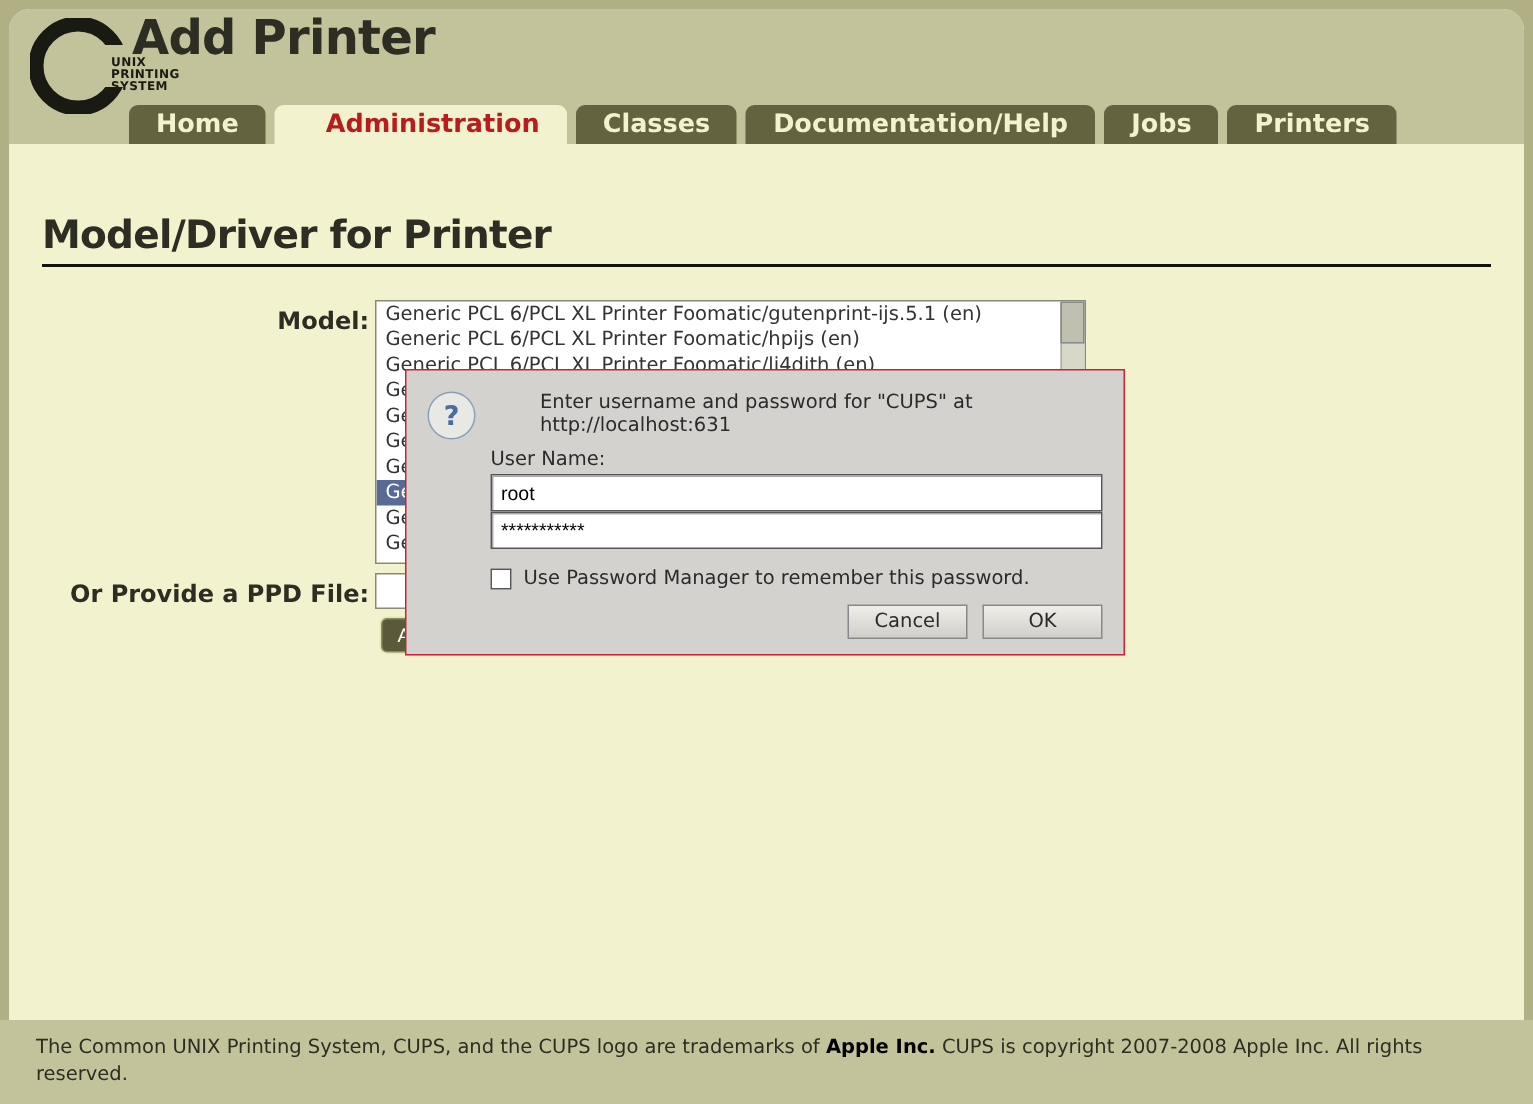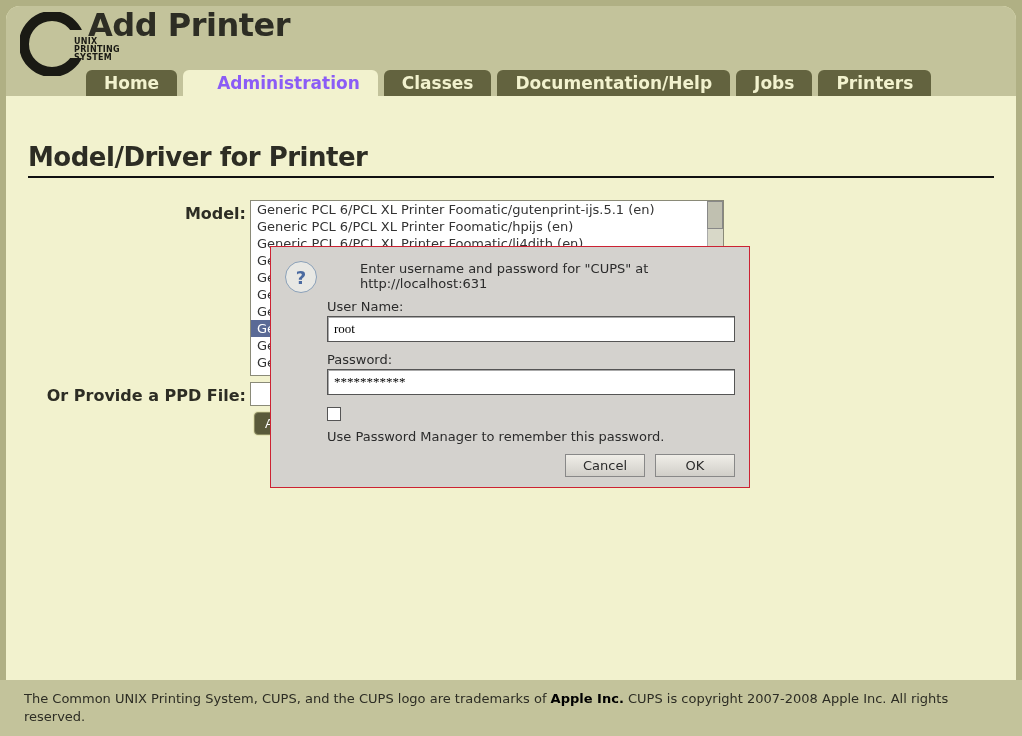--- a/index.html
+++ b/index.html
@@ -65,21 +65,21 @@
     color: #f2f2ce;
     border-radius: 6px 6px 0 0;
     padding: 3px 18px 3px 18px;
     font-weight: 700;
     font-size: 17px;
     cursor: pointer;
     text-align: left;
   }
   .tab.active {
     background: #f2f2ce;
-    color: #8b5cf6;
+    color: #b91c1c;
     padding-left: 34px;
   }
   .content {
     padding: 24px 22px 0 22px;
   }
   h2.section-title {
     font-size: 26px;
     font-weight: 800;
     color: #2d2d24;
     margin: 22px 0 4px 0;
@@ -200,28 +200,27 @@
   }
   .dlg-body { flex: 1; }
   .dlg-prompt { margin-bottom: 8px; margin-left: 33px; }
   .dlg-label { margin: 4px 0 2px 0; }
   .dlg-input {
     width: 100%;
     border: 1px solid #555;
     background: #fff;
     padding: 4px 6px;
     font-size: 13px;
-    font-family: Liberation Serif, serif;
+    font-family: Liberation Sans, sans-serif;
     box-shadow: inset 1px 1px 0 #aaa;
   }
   .dlg-check-row {
-    display: flex; align-items: flex-start;
+    display: flex; align-items: center;
     gap: 8px;
     margin: 12px 0 10px 0;
-    flex-direction: column;
   }
   .dlg-check {
     width: 14px; height: 14px;
     border: 1px solid #555;
     background: #fff;
   }
   .dlg-buttons {
     display: flex;
     justify-content: flex-end;
     gap: 10px;
@@ -303,21 +302,20 @@
   <span>The Common UNIX Printing System, CUPS, and the CUPS logo are trademarks of </span><span class="apple">Apple Inc.</span><span> CUPS is copyright 2007-2008 Apple Inc. All rights reserved.</span>
 </div>
 
 <div class="dialog">
   <div class="dlg-top">
     <div class="dlg-icon">?</div>
     <div class="dlg-body">
       <div class="dlg-prompt">Enter username and password for "CUPS" at http://localhost:631</div>
       <div class="dlg-label">User Name:</div>
       <input class="dlg-input" value="root" style="">
-      <div class="dlg-label" style="margin-top:10px;">Password:</div>
       <input class="dlg-input" value="***********" style="">
       <div class="dlg-check-row">
         <div class="dlg-check"></div>
         <span>Use Password Manager to remember this password.</span>
       </div>
       <div class="dlg-buttons">
         <div class="dlg-btn">
           <span>Cancel</span>
         </div>
         <div class="dlg-btn">

